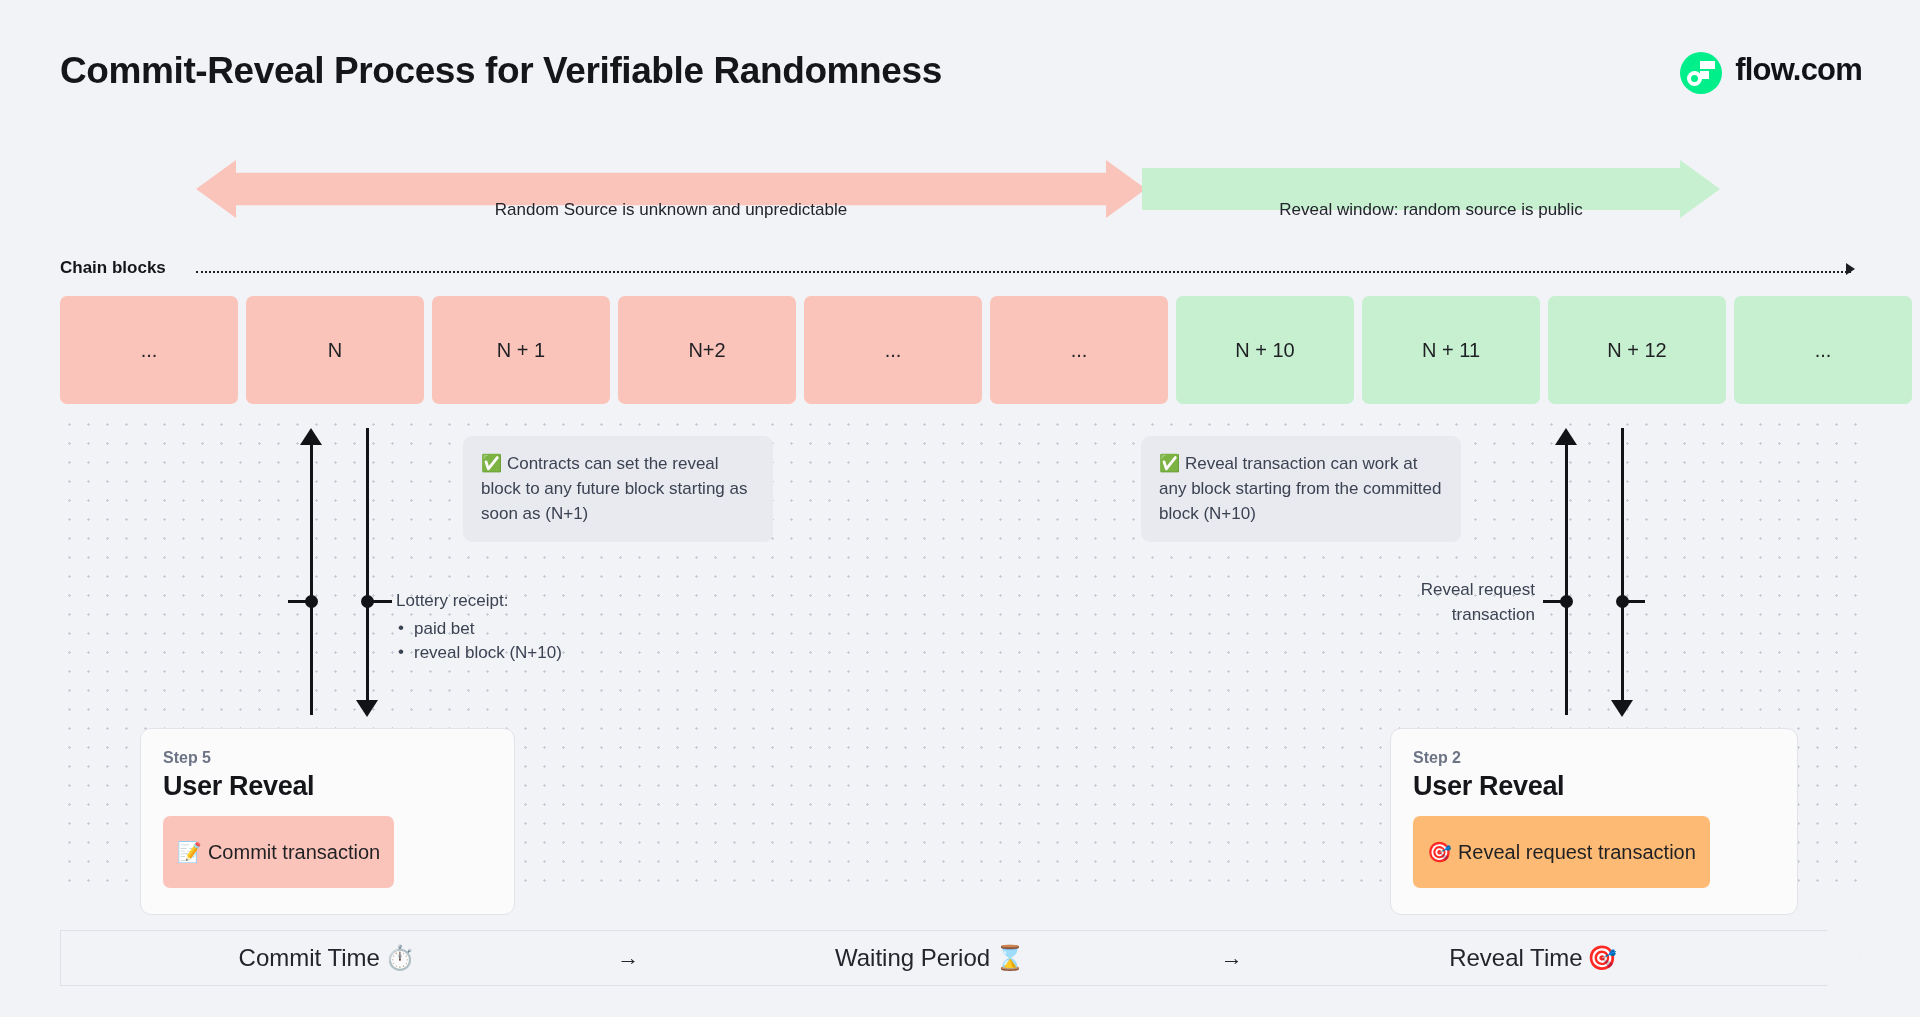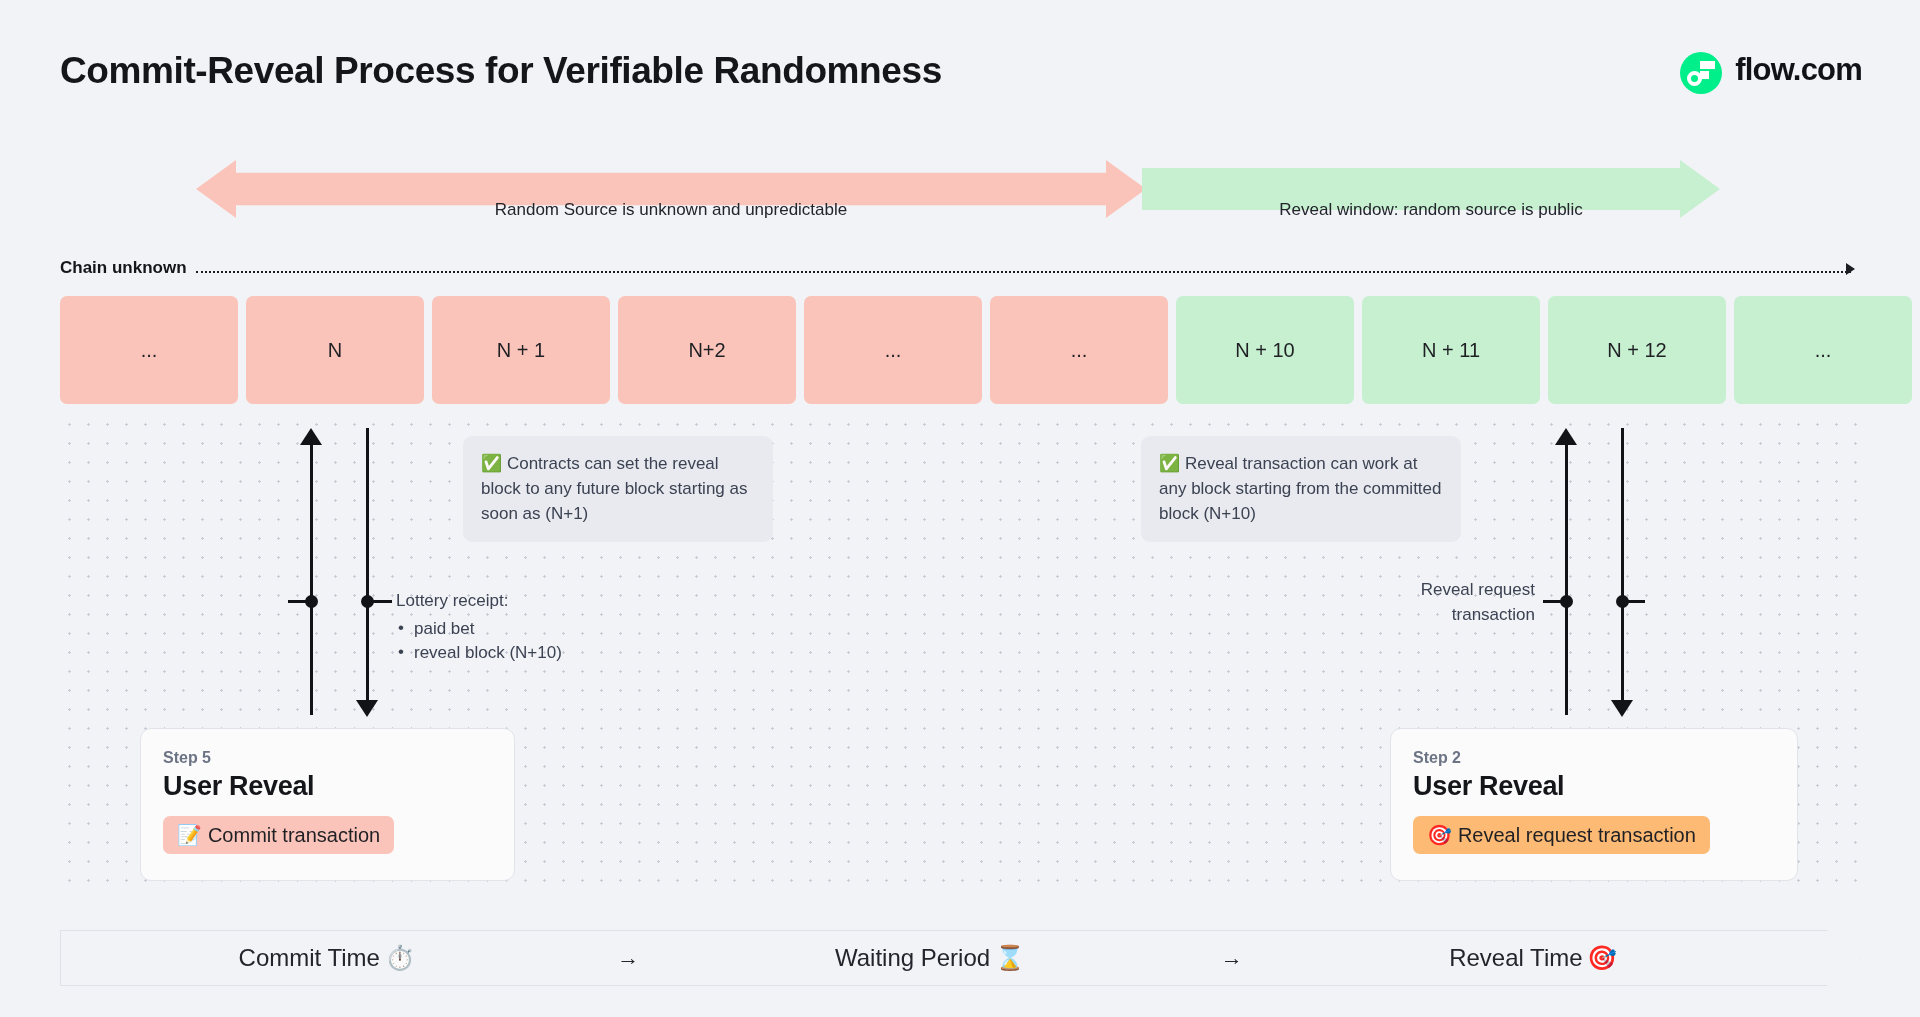--- a/index.html
+++ b/index.html
@@ -105,21 +105,21 @@
 
   
   .step-card {
     position: absolute; background: #fbfbfc; border: 1px solid #e2e4ea;
     border-radius: 11px; padding: 20px 22px 26px 22px;
   }
   .step-card .kicker { font-size: 16px; font-weight: 700; color: #6b7384; }
   .step-card .heading { font-size: 27px; font-weight: 700; color: #15161a; margin-top: 4px; letter-spacing: -0.3px; }
   .step-card .pill {
     display: inline-block; margin-top: 14px; border-radius: 7px;
-    padding: 7px 14px; font-size: 20px; color: #1f2024; white-space: nowrap;
+    padding: 24px 14px; font-size: 20px; color: #1f2024; white-space: nowrap;
   }
   .step-card .pill.pink  { background: #fbc4ba; }
   .step-card .pill.green { background: #fdba74; }
   .step-card .pill .emoji { font-family: "DejaVu Sans", sans-serif; margin-right: 6px; }
 
   
   #phase-bar { position: absolute; left: 60px; top: 930px; width: 1800px; height: 56px; }
   #phase-bar .bar-shape {
     position: absolute; inset: 0; background: #f2f3f7;
     border: 1px solid #dfe1e8;
@@ -154,21 +154,21 @@
 
   <div class="banner" id="banner-unknown">
     <div class="shape"></div>
     <span>Random Source is unknown and unpredictable</span>
   </div>
   <div class="banner" id="banner-reveal">
     <div class="shape"></div>
     <span>Reveal window: random source is public</span>
   </div>
 
-  <div id="chain-label">Chain unknown</div>
+  <div id="chain-label">Chain blocks</div>
   <div id="chain-dotline"></div>
   <div id="chain-dotarrow"></div>
 
   <div id="blocks-row">
     <div class="block pink">...</div>
     <div class="block pink">N</div>
     <div class="block pink">N + 1</div>
     <div class="block pink">N+2</div>
     <div class="block pink">...</div>
     <div class="block pink">...</div>

